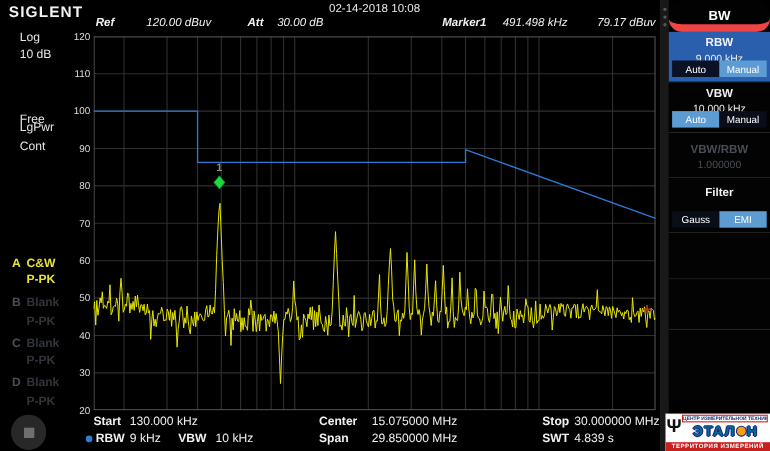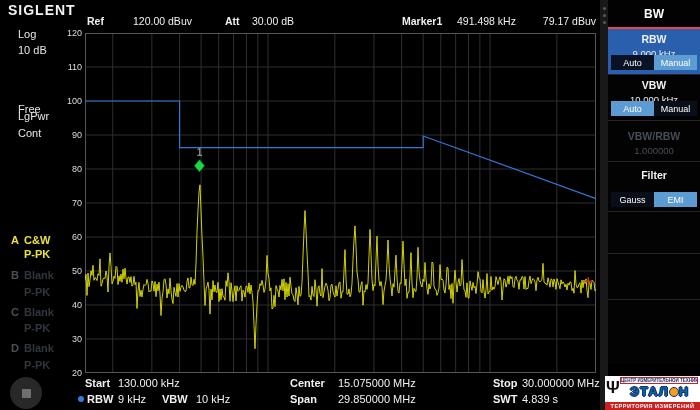--- a/index.html
+++ b/index.html
@@ -3,21 +3,21 @@
 <meta charset="utf-8">
 <style>
   html,body{margin:0;padding:0;background:#000;}
   .screen{position:relative;width:700px;height:410px;background:#000;overflow:hidden;
           font-family:"Liberation Sans","DejaVu Sans",sans-serif;color:#fff;}
 
   
   .brand{position:absolute;left:8px;top:2px;font-size:14px;font-weight:bold;letter-spacing:1px;color:#f2f2f2;}
   .datetime{position:absolute;left:85px;top:2px;width:511px;text-align:center;font-size:10.5px;color:#e8e8e8;}
   .annot{position:absolute;top:15px;left:0;width:700px;height:13px;font-size:10.5px;color:#f0f0f0;}
-  .annot span{position:absolute;white-space:nowrap;}
+  .annot span{position:absolute;white-space:nowrap;font-style:italic;}
   .lbl{font-weight:bold;}
   .a-ref-l{left:87px;}  .a-ref-v{left:113px;margin-left:20px;}
   .a-att-l{left:225px;} .a-att-v{left:252px;}
   .a-mk-l{left:402px;}  .a-mk-f{left:457px;} .a-mk-a{left:596px;transform:translateX(-100%);}
 
   
   .side-label{position:absolute;left:18px;font-size:11px;color:#e6e6e6;white-space:nowrap;}
   .trace-row{position:absolute;font-size:11px;font-weight:bold;white-space:nowrap;}
   .trace-letter{position:absolute;left:11px;}
   .trace-mode{position:absolute;left:24px;}
@@ -41,21 +41,21 @@
   .sq{width:9px;height:9px;background:#6f6f6f;}
   .sq.hollow{background:transparent;border:2px solid #6f6f6f;width:5px;height:5px;}
   .rbw-dot{position:absolute;left:78px;top:22px;width:6px;height:6px;border-radius:50%;background:#2f7fd4;}
 
   
   .rpanel{position:absolute;left:600px;top:0;width:100px;height:410px;background:#000;}
   .grip{position:absolute;left:0;top:0;width:8px;height:410px;background:#191919;padding-top:7px;box-sizing:border-box;}
   .grip-dot{width:3px;height:3px;border-radius:50%;background:#585858;margin:0 auto 4px auto;}
   .menu{position:absolute;left:8px;top:0;width:92px;height:410px;display:flex;flex-direction:column;}
   .menu-header{height:29px;line-height:29px;text-align:center;font-size:12px;font-weight:bold;
-    border-bottom:2px solid #ef4444;box-sizing:border-box;background:#020202;}
+    border-bottom:7px solid #ef4444;box-sizing:border-box;background:#020202;border-radius:12px;}
   .menu-block{position:relative;border-bottom:1px solid #242424;box-sizing:border-box;background:#030303;}
   .menu-title{text-align:center;font-size:10.5px;font-weight:bold;color:#f2f2f2;padding-top:4px;}
   .menu-value{text-align:center;font-size:9.5px;color:#eeeeee;margin-top:3px;}
   .toggle{position:absolute;left:3px;right:3px;bottom:4px;height:15px;display:flex;font-size:9px;}
   .opt{flex:1;display:flex;align-items:center;justify-content:center;color:#fff;background:#0a0e18;cursor:pointer;}
   .opt.on{background:#5d9bd3;}
   .block-rbw{background:#2a5fae;}
   .block-rbw .opt{background:#0a1226;}
   .block-rbw .opt.on{background:#5d9bd3;}
   .menu-block.disabled .menu-title,.menu-block.disabled .menu-value{color:#484e56;}
@@ -75,20 +75,21 @@
     border:1.5px solid #1a2a6e;box-sizing:border-box;vertical-align:-1px;text-shadow:none;}
   .wm-bottom{position:absolute;left:0;right:0;bottom:0;height:8px;background:#c81f1f;color:#fff;
     font-size:5.5px;line-height:8px;font-weight:bold;text-align:center;letter-spacing:0.5px;white-space:nowrap;}
 </style>
 </head>
 <body>
 
 <div class="screen">
 
   <div class="brand">SIGLENT</div>
+  <div class="datetime">02-14-2018 10:08</div>
   <div class="annot">
     <span class="lbl a-ref-l">Ref</span>
     <span class="a-ref-v">120.00 dBuv</span>
     <span class="lbl a-att-l">Att</span>
     <span class="a-att-v">30.00 dB</span>
     <span class="lbl a-mk-l">Marker1</span>
     <span class="a-mk-f">491.498 kHz</span>
     <span class="a-mk-a">79.17 dBuv</span>
   </div>
 

